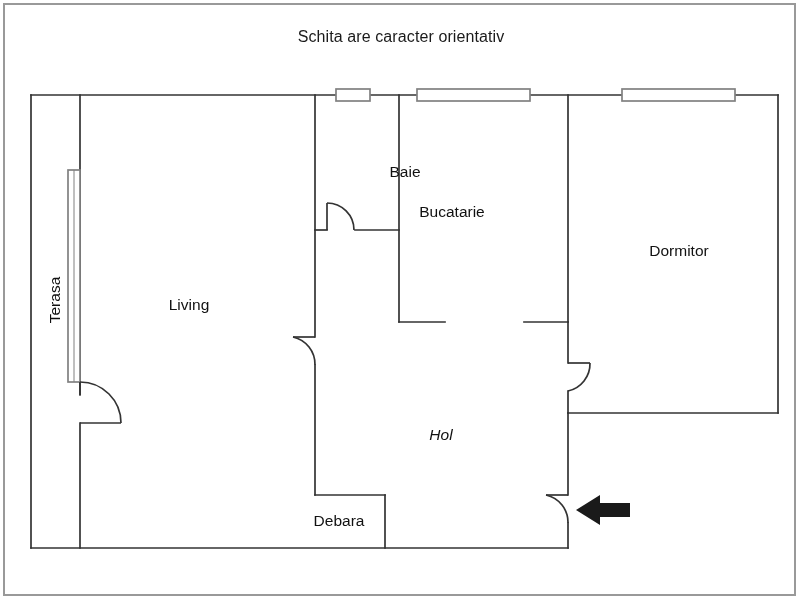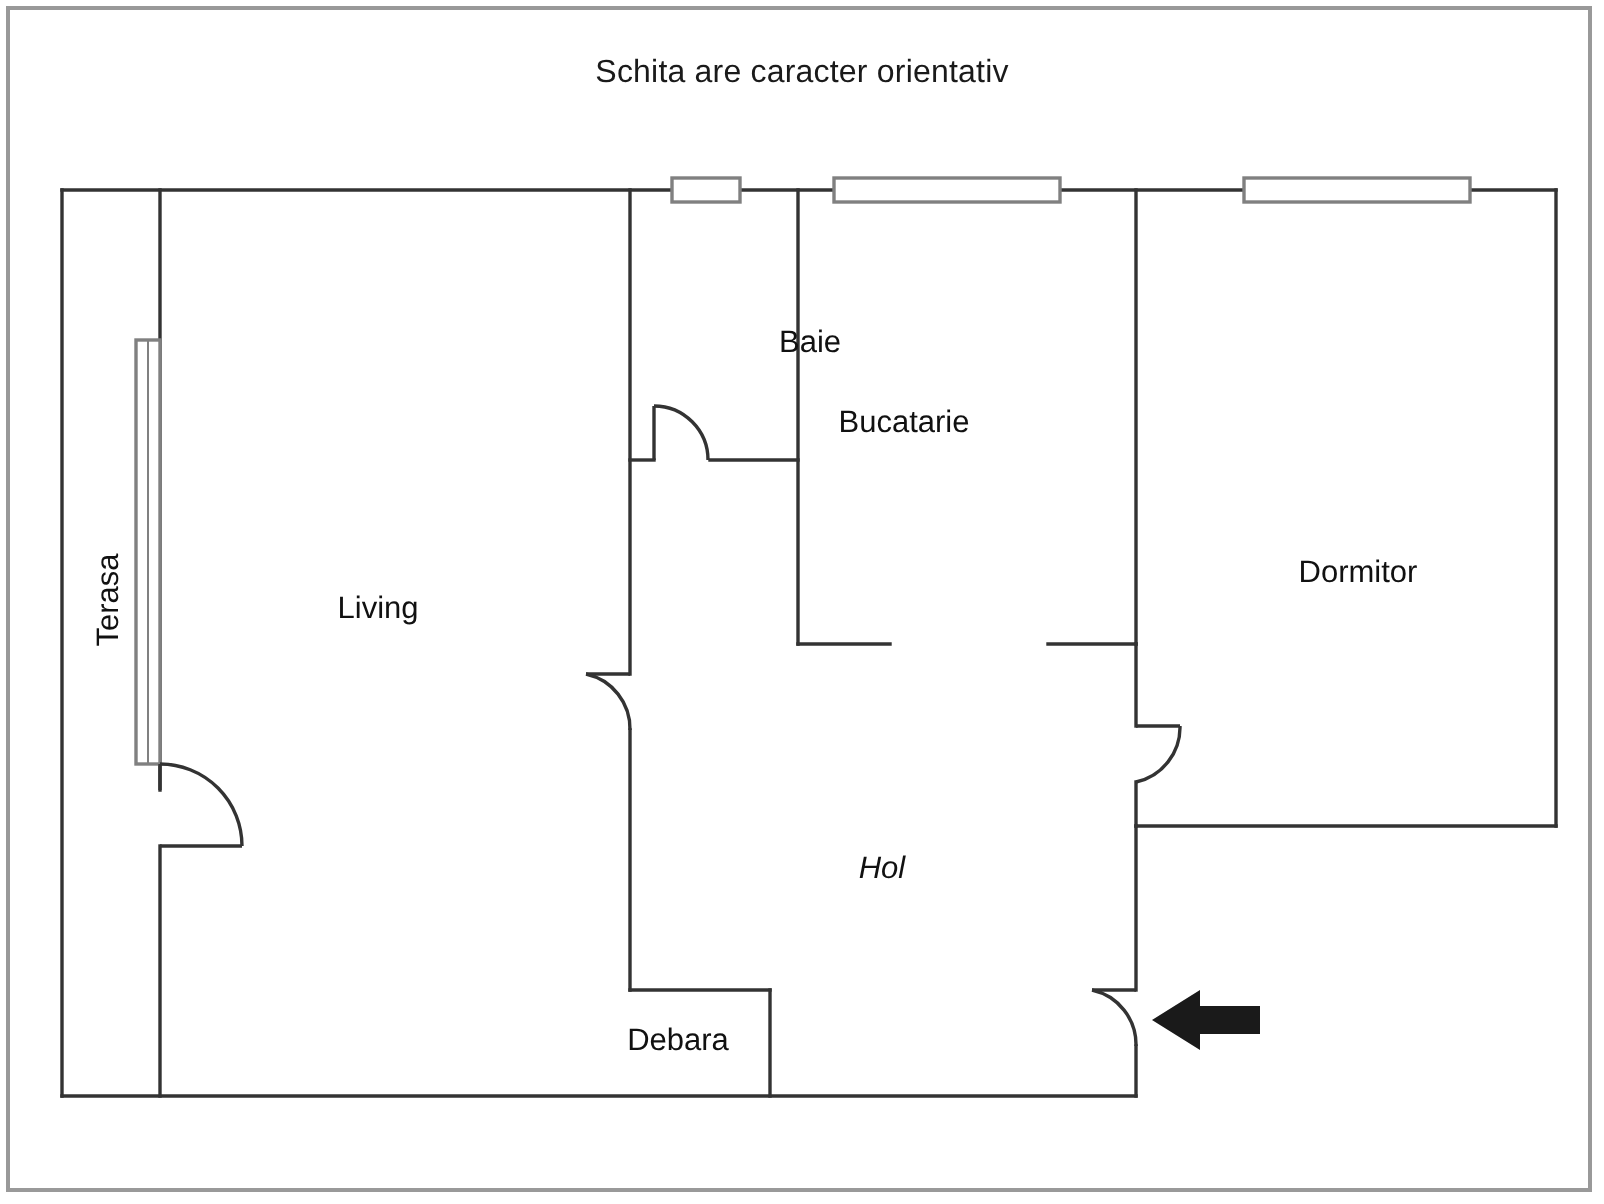--- a/index.html
+++ b/index.html
@@ -154,19 +154,19 @@
   </svg>
 
   <div class="room-label vertical" style="left:55px; top:300px;">Terasa</div>
 
   <div class="room-label" style="left:189px; top:305px;">Living</div>
 
   <div class="room-label" style="left:357px; top:172px;margin-left:48px;">Baie</div>
 
   <div class="room-label" style="left:452px; top:212px;">Bucatarie</div>
 
-  <div class="room-label" style="left:679px; top:251px;margin-top:36px;">Dormitor</div>
+  <div class="room-label" style="left:679px; top:251px;">Dormitor</div>
 
   <div class="room-label" style="left:441px; top:435px;font-style:italic;">Hol</div>
 
   <div class="room-label" style="left:339px; top:521px;">Debara</div>
 
 </div>
 
 </body></html>

